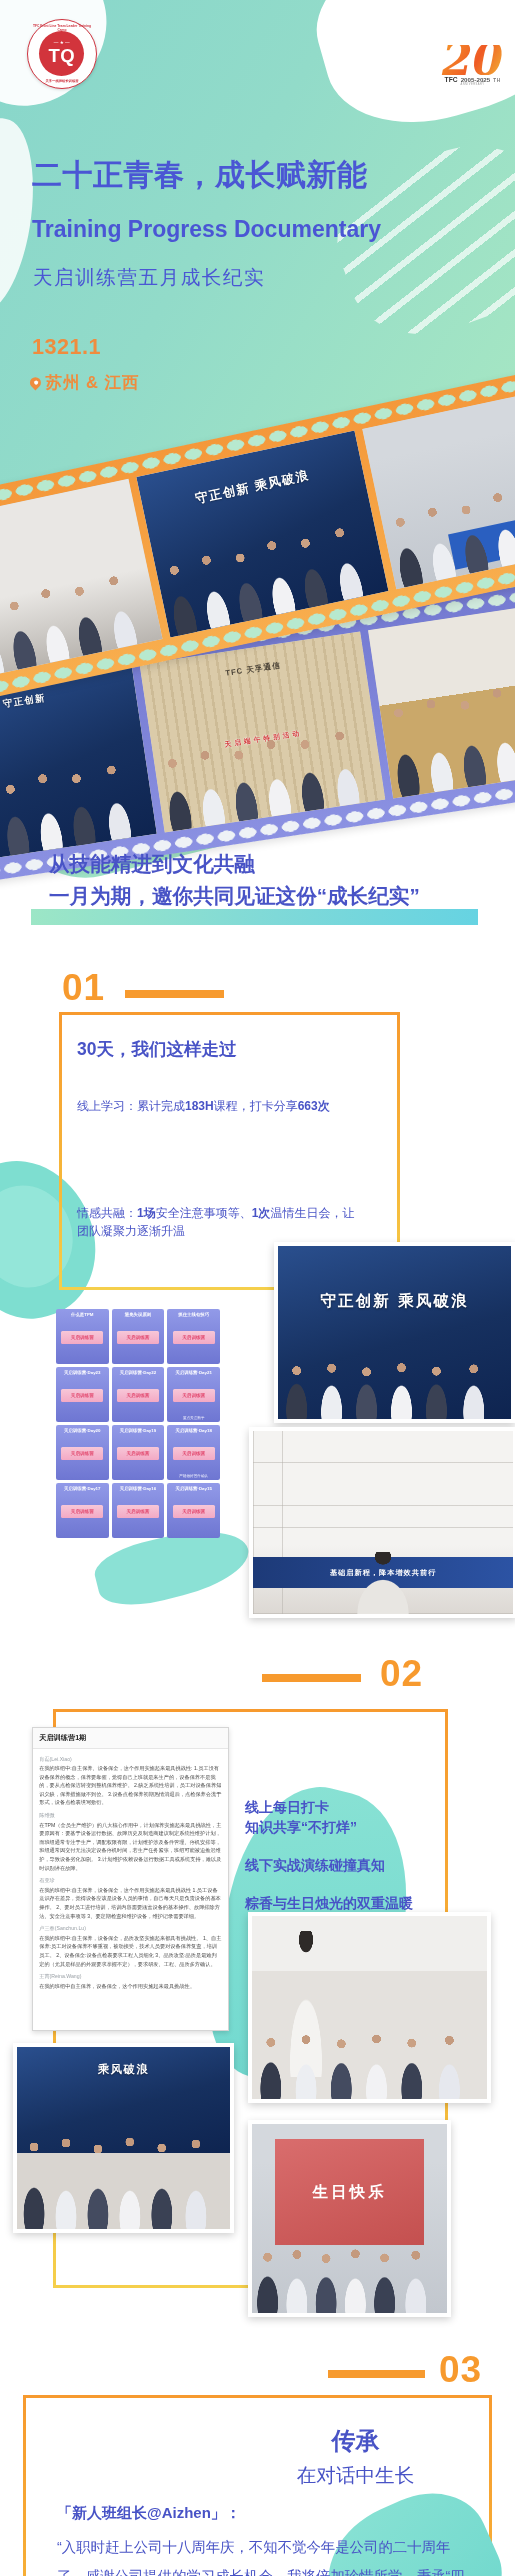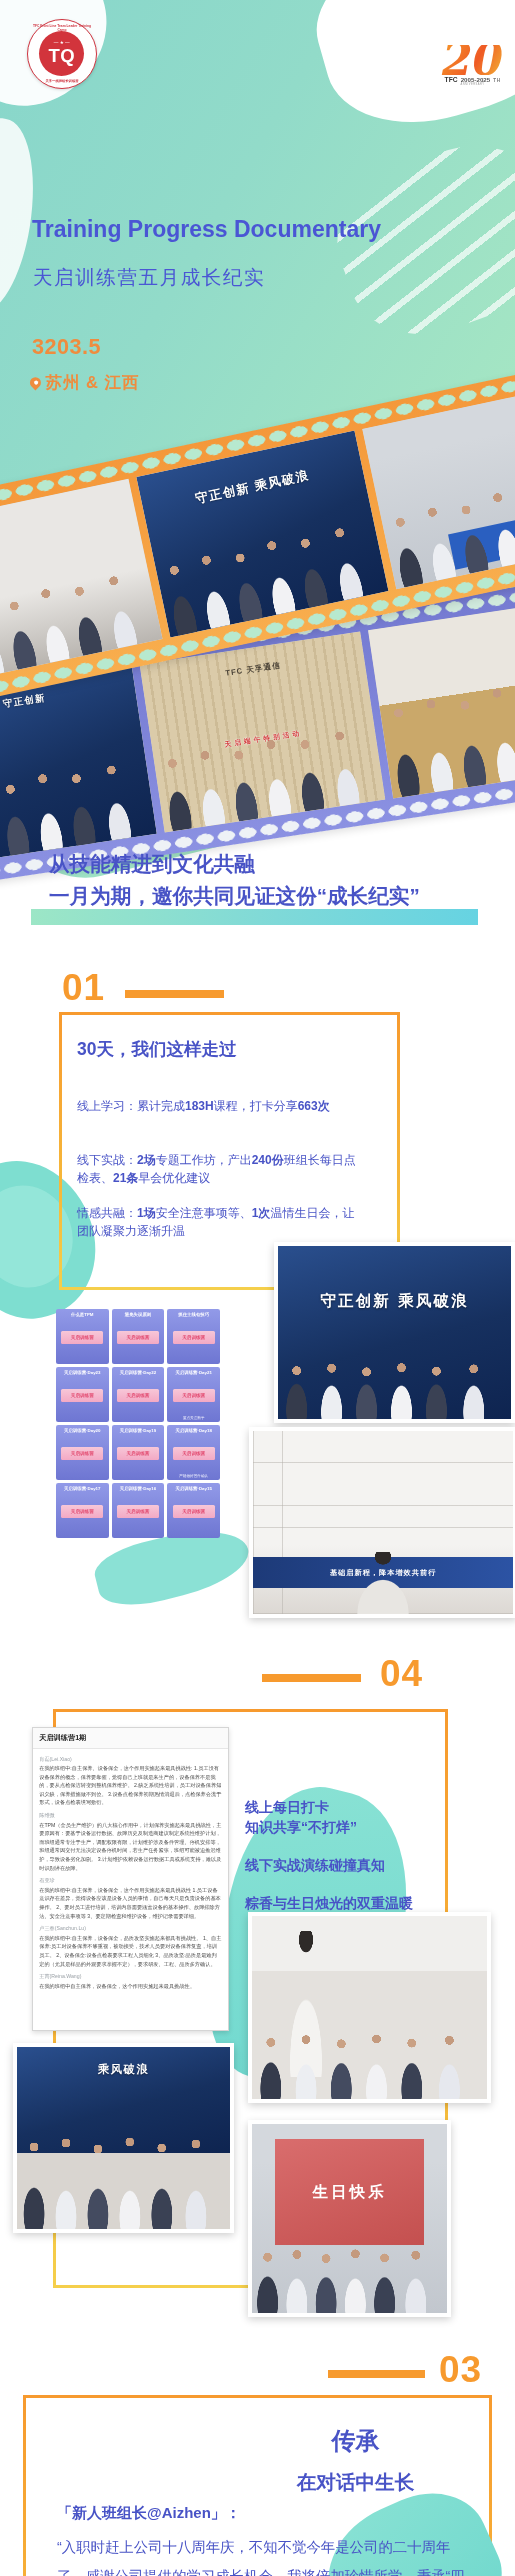--- a/index.html
+++ b/index.html
@@ -155,21 +155,21 @@
   #photo-birthday{left:248px;top:2120px;width:195px;height:189px;}
   .bday-screen{position:absolute;left:12%;top:8%;width:76%;height:56%;background:linear-gradient(160deg,#d96d6d,#c4504f);
     display:flex;align-items:center;justify-content:center;}
   .bday-screen span{color:#fff;font-size:15.5px;font-weight:900;letter-spacing:3.1px;}
   
   #s3-dash{left:328px;top:2370px;width:97px;height:7.7px;}
   #s3-num{left:439px;top:2349px;}
   #s3-box{left:23px;top:2395px;width:463px;height:417px;border-width:3.6px;}
   #s3-title-wrap{left:237px;top:2425px;width:237px;text-align:center;color:var(--blue);}
   #s3-title-wrap .t1{font-size:24px;font-weight:900;}
-  #s3-title-wrap .t2{font-size:19.6px;font-weight:700;margin-top:12px;}
+  #s3-title-wrap .t2{font-size:19.6px;font-weight:400;margin-top:5px;}
   #s3-brush{left:327px;top:2502px;width:170px;height:139px;background:linear-gradient(150deg,#8ae2d4,#70d8cd);
     border-radius:55% 45% 40% 60%;transform:rotate(-24deg);}
   .quote-label{font-size:15px;font-weight:700;color:var(--blue);text-align:center;}
   .quote-text{font-size:14.4px;font-weight:500;color:var(--blue);line-height:29px;}
   #s3-q1-label{left:57px;top:2504px;}
   #s3-q1-text{left:57px;top:2533px;width:408px;}
   .z1{z-index:1}.z2{z-index:2}.z3{z-index:3}.z4{z-index:4}
 </style>
 </head>
 <body>
@@ -194,23 +194,24 @@
   <div class="abs z3" id="logo-anniv">
     <div class="num">20</div>
     <div class="row">
       <span class="brand">TFC</span>
       <span class="years">2005-2025</span>
       <span class="th">TH</span>
     </div>
     <div class="sub">ANNIVERSARY</div>
   </div>
 
+  <div class="abs z3" id="title-cn">二十正青春，成长赋新能</div>
   <div class="abs z3" id="title-en">Training Progress Documentary</div>
   <div class="abs z3" id="subtitle">天启训练营五月成长纪实</div>
-  <div class="abs z3" id="date-line">3203.5</div>
+  <div class="abs z3" id="date-line">1321.1</div>
   <div class="abs z3" id="loc-line">
     <span class="pin-icon"></span>
     <span class="loc-text">苏州 &amp; 江西</span>
   </div>
 
   <div class="strip z3" id="strip-orange">
     <div class="holes" style="--hole:#b7e9cf"></div>
     <div class="strip-photos">
       <div class="sphoto" id="op1">
         <div class="office-bg"></div>
@@ -258,21 +259,20 @@
   <div class="abs z3" id="intro-wrap">
     <div id="intro-hl"></div>
     <div id="intro-line2">一月为期，邀你共同见证这份“成长纪实”</div>
   </div>
 
   <div class="abs z3 sec-num" id="s1-num">01</div>
   <div class="abs z3 sec-dash" id="s1-dash"></div>
   <div class="abs z2 sec-box" id="s1-box"></div>
   <div class="abs z3" id="s1-title">30天，我们这样走过</div>
   <p class="abs z3 bullet" id="s1-b1"><span>线上学习：累计完成</span><span class="segb">183H</span><span>课程，打卡分享</span><span class="segb">663次</span></p>
-  <p class="abs z3 bullet" id="s1-b2"><span>线下实战：</span><span class="segb">2场</span><span>专题工作坊，产出</span><span class="segb">240份</span><span>班组长每日点检表、</span><span class="segb">21条</span><span>早会优化建议</span></p>
   <p class="abs z3 bullet" id="s1-b3"><span>情感共融：</span><span class="segb">1场</span><span>安全注意事项等、</span><span class="segb">1次</span><span>温情生日会，让团队凝聚力逐渐升温</span></p>
   <div class="abs z1" id="s1-brush-left"></div>
   <div class="abs z4 photo-frame" id="s1-photo-stage">
     <div class="ph-inner">
       <div class="navy-bg"></div>
       <div class="stage-text">守正创新 乘风破浪</div>
       <div class="people-row" style="height:34%"></div>
     </div>
   </div>
   <div class="abs z3" id="cards-grid">
@@ -340,21 +340,21 @@
   <div class="abs z4 photo-frame" id="s1-photo-classroom">
     <div class="ph-inner">
       <div class="ceiling-bg"></div>
       <div class="class-banner">基础启新程，降本增效共前行</div>
       <div class="class-person"></div>
     </div>
   </div>
   <div class="abs z1" id="s1-brush-under"></div>
 
   <div class="abs z3 sec-dash" id="s2-dash"></div>
-  <div class="abs z3 sec-num" id="s2-num">04</div>
+  <div class="abs z3 sec-num" id="s2-num">02</div>
   <div class="abs z1 sec-box" id="s2-box"></div>
   <div class="abs z2" id="s2-brush"></div>
   <div class="abs z3 s2-line" id="s2-p1a">线上每日打卡</div>
   <div class="abs z3 s2-line" id="s2-p1b">知识共享“不打烊”</div>
   <div class="abs z3 s2-line" id="s2-p2">线下实战演练碰撞真知</div>
   <div class="abs z3 s2-line" id="s2-p3">粽香与生日烛光的双重温暖</div>
   <div class="abs z4" id="chat-shot">
     <div class="chat-header">天启训练营1期</div>
     <div class="chat-body">
       <div class="chat-sender">肖磊(Lei.Xiao)</div>

